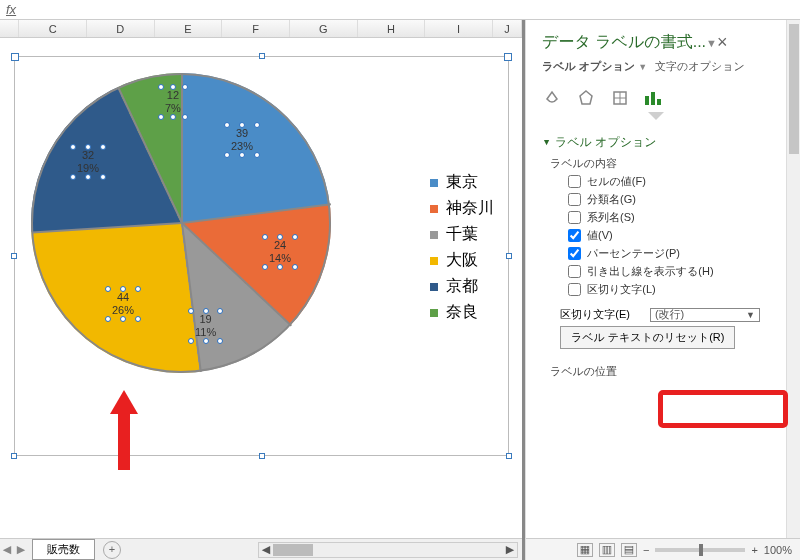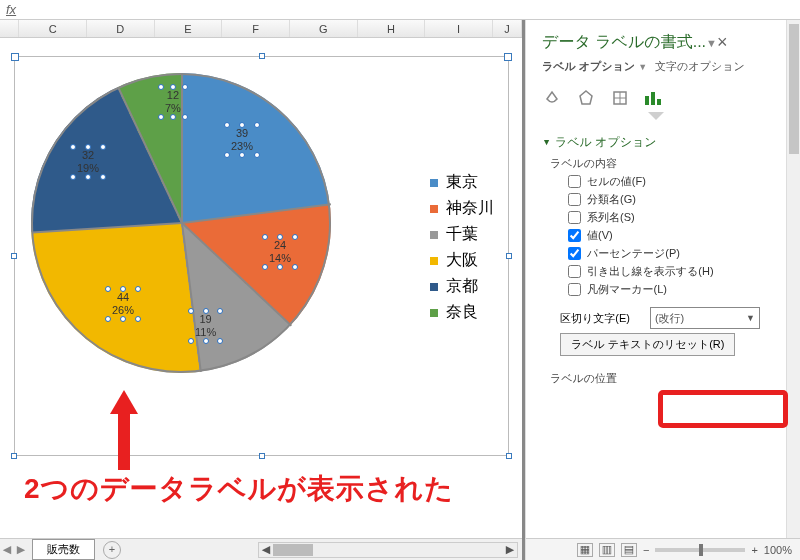--- a/index.html
+++ b/index.html
@@ -84,21 +84,21 @@
 .point-down::after{content:'';display:block;margin-left:128px;width:0;height:0;border-left:8px solid transparent;border-right:8px solid transparent;border-top:8px solid #cfcfcf;}
 
 .panel-body { padding:6px 14px 0 16px; position:relative; }
 .section-head { color:#2a6b2a; font-size:12px; margin:6px 0 4px; }
 .section-head::before { content:'▲'; font-size:9px; transform:rotate(180deg); display:inline-block; margin-right:4px; }
 .sub-head { margin:5px 0 3px 8px; color:#444; }
 .check-row { display:flex; align-items:center; margin:3px 0 3px 26px; color:#333; }
 .check-row input { margin-right:6px; }
 .sep-row { display:flex; align-items:center; margin:10px 0 0 18px; gap:20px; }
 .sep-row label{font-size:11px;}
-.combo { border:1px solid #888; height:22px; width:110px; display:flex; align-items:center; justify-content:space-between; padding:0 4px; background:#fff; font-size:11px; }
+.combo { border:1px solid #888; height:14px; width:110px; display:flex; align-items:center; justify-content:space-between; padding:0 4px; background:#fff; font-size:11px; }
 .combo .cv{color:#555;}
 .highlight-box { position:absolute; border:5px solid #e82020; border-radius:5px; right:12px; top:268px; width:130px; height:38px; pointer-events:none; }
 .reset-btn { margin:4px 0 10px 18px; border:1px solid #999; background:#f4f4f4; padding:3px 10px; font-size:11px; }
 
 .status-bar { position:absolute; bottom:0; left:0; right:0; height:22px; border-top:1px solid #ccc; background:#f4f4f4; display:flex; align-items:center; justify-content:flex-end; gap:6px; padding:0 8px; font-size:11px; color:#555; }
 .sb-ic { width:16px; height:14px; border:1px solid #aaa; display:flex; align-items:center; justify-content:center; }
 .zoom-slider { width:90px; height:4px; background:#ccc; position:relative; }
 .zoom-slider .zthumb { position:absolute; left:44px; top:-4px; width:4px; height:12px; background:#777; }
 
 .vscroll { position:absolute; right:0; top:0; width:14px; bottom:22px; background:#f0f0f0; border-left:1px solid #ddd; }
@@ -196,21 +196,20 @@
               <span>奈良</span>
             </div>
         </div>
       </div>
     </div>
 
     <div class="arrow">
       <div class="arrow-head"></div>
         <div class="arrow-stem"></div>
     </div>
-    <div class="caption">2つのデータラベルが表示された</div>
 
     <div class="sheet-tabs">
       <span class="tab-nav">◀</span>
       <span class="tab-nav">▶</span>
       <span class="tab">販売数</span>
       <span class="tab-add">+</span>
       <div class="hscroll">
         <span class="arr" style="left:0">◀</span>
         <div class="thumb"></div>
         <span class="arr" style="right:0">▶</span>
@@ -284,21 +283,21 @@
       <label class="check-row">
           <input type="checkbox" checked="" style="">
           <span>パーセンテージ(P)</span>
         </label>
       <label class="check-row">
           <input type="checkbox" style="">
           <span>引き出し線を表示する(H)</span>
         </label>
       <label class="check-row">
           <input type="checkbox" style="">
-          <span>凡例マーカー(L)</span>
+          <span>区切り文字(L)</span>
         </label>
 
       <div class="sep-row">
         <label>区切り文字(E)</label>
         <div class="combo">
           <span class="cv">(改行)</span>
           <span style="font-size:9px;color:#555">▼</span>
         </div>
       </div>
       <div class="highlight-box"></div>

